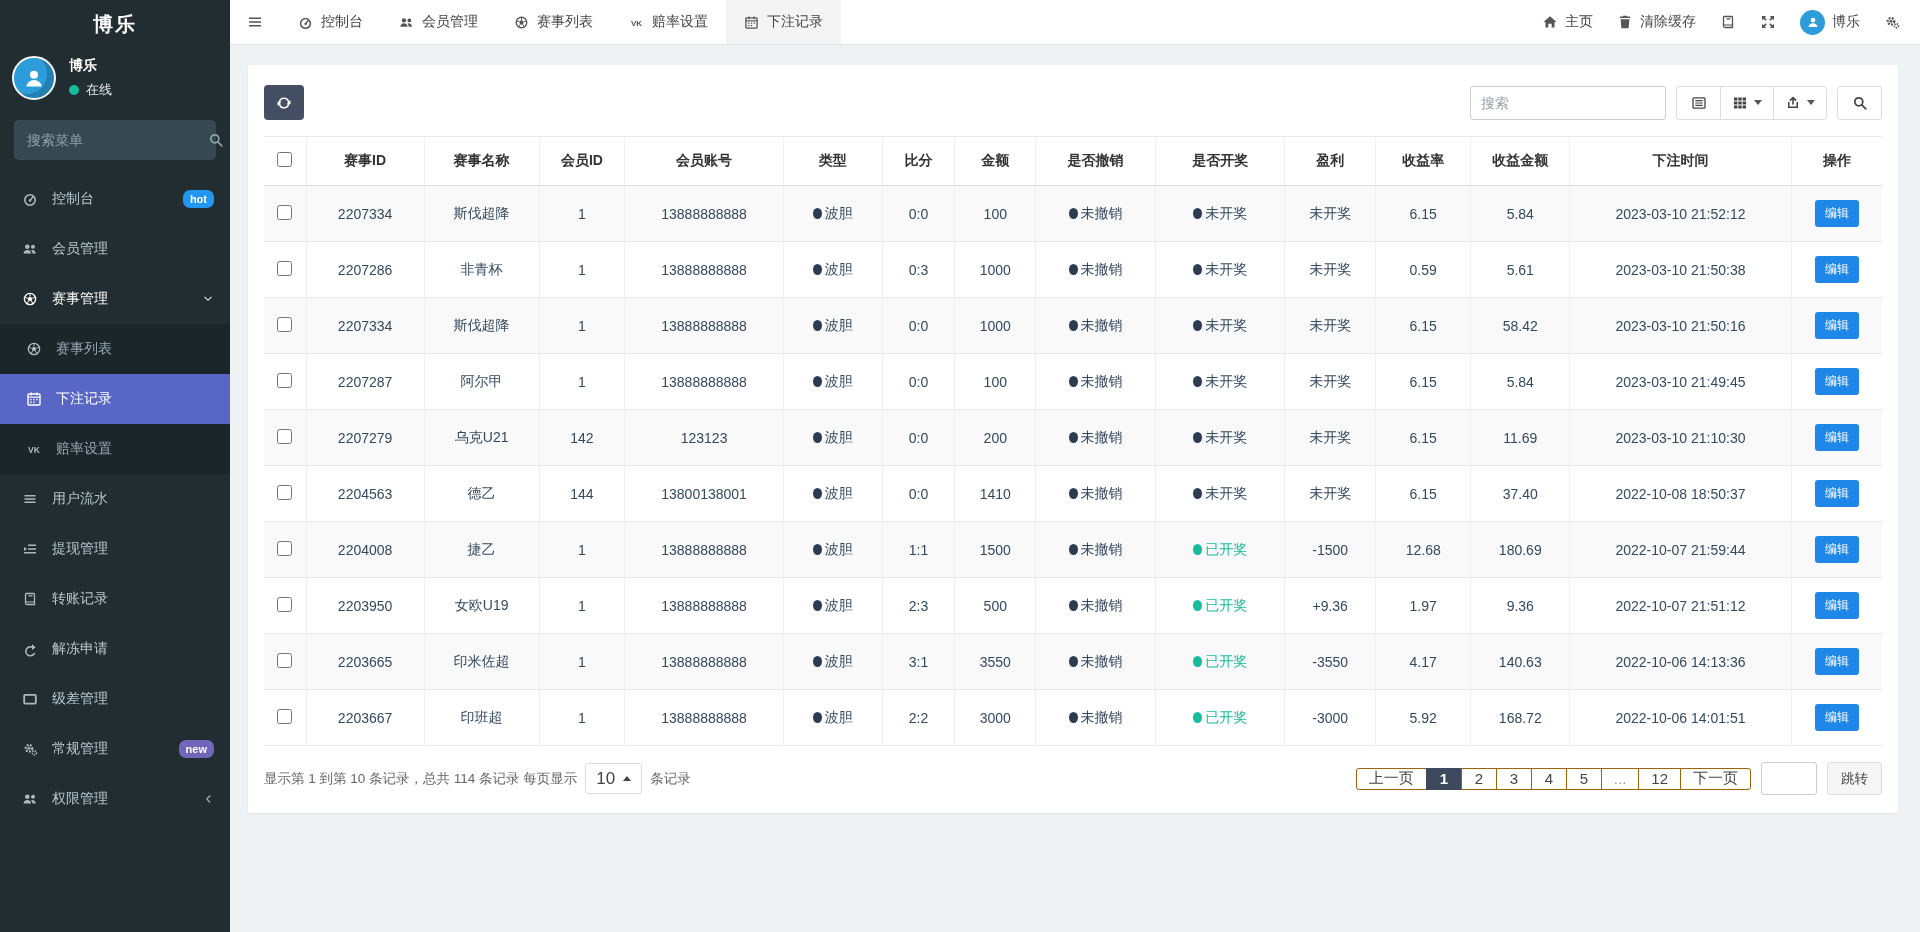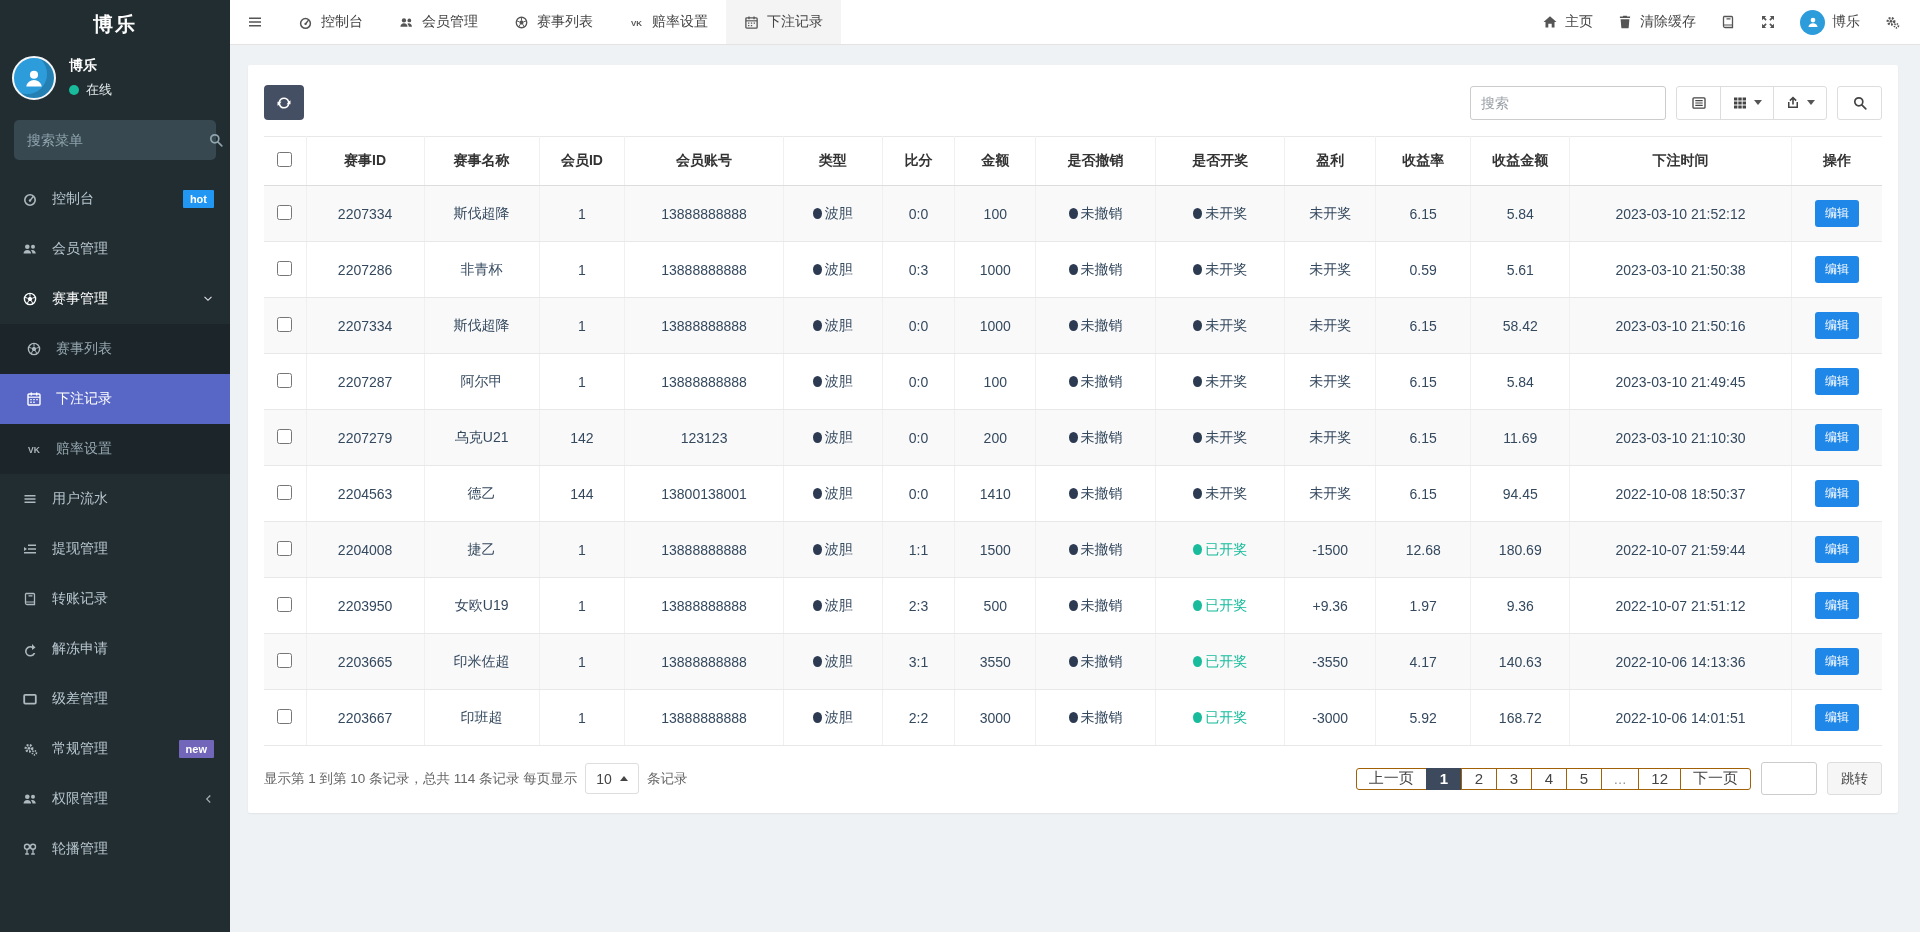--- a/index.html
+++ b/index.html
@@ -22,21 +22,21 @@
   .menu-search input::placeholder { color:#8fa4ad; }
   .menu-search .icon { color:#8fa4ad; }
   .menu { }
   .menu-item { height:50px; display:flex; align-items:center; padding:0 16px 0 21px; font-size:14px; color:#b8c7ce; cursor:pointer; }
   .menu-item .mi-icon { width:18px; margin-right:13px; color:#aeb9bf; flex-shrink:0; }
   .menu-item.open { color:#fff; }
   .menu-item.open .mi-icon { color:#fff; }
   .menu-item.sub { background:#1b252a; padding-left:25px; color:#97a8b0; }
   .menu-item.active { background:#5867c6; color:#fff; }
   .menu-item.active .mi-icon { color:#fff; }
-  .badge { margin-left:auto; font-size:11px; font-weight:bold; color:#fff; border-radius:1px; padding:2.5px 7px; line-height:1.1; }
+  .badge { margin-left:auto; font-size:11px; font-weight:bold; color:#fff; border-radius:7px; padding:2.5px 7px; line-height:1.1; }
   .badge.hot { background:#2196f3; }
   .badge.new { background:#7266ba; }
   .chevron { margin-left:auto; opacity:.85; }
   .chevron svg { width:12px; height:12px; }
 
   
   .main { flex:1; display:flex; flex-direction:column; min-width:0; }
   .topnav { height:45px; background:#fff; border-bottom:1px solid #e3e3e3; display:flex; align-items:stretch; flex-shrink:0; }
   .nav-toggle { width:50px; display:flex; align-items:center; justify-content:center; color:#555; cursor:pointer; background:none; border:none; }
   .nav-tabs { display:flex; }
@@ -76,21 +76,21 @@
   tbody tr:nth-child(odd) { background:#f9f9f9; }
   .dot { display:inline-block; width:9px; height:11px; border-radius:50%; background:#2c3a52; vertical-align:-1px; margin-right:3px; }
   .cell-green, .cell-green .cell-text { color:#18bc9c; }
   .cell-green .dot { background:#18bc9c; }
   .edit-btn { background:#1e87e8; color:#ffffff; border:none; border-radius:3px; font-size:12px; padding:5px 10px; cursor:pointer; font-family:inherit; }
   input[type="checkbox"] { width:15px; height:15px; cursor:pointer; }
 
   
   .table-footer { display:flex; align-items:center; margin-top:16px;gap:7px; }
   .summary { display:flex; align-items:center; gap:8px; font-size:13.5px; color:#666; }
-  .page-size-btn { border:1px solid #ddd; border-radius:3px; background:#fff; height:31px; padding:0 10px; display:flex; align-items:center; gap:8px; color:#444; font-size:14px; cursor:pointer; }
+  .page-size-btn { border:1px solid #ddd; border-radius:3px; background:#fff; height:31px; padding:0 10px; display:flex; align-items:center; gap:8px; color:#444; font-size:17px; cursor:pointer; }
   .pager-zone { margin-left:auto; display:flex; align-items:center; gap:10px; }
   .pager { display:flex; }
   .page-btn { min-width:36px; padding:0 12px; height:22px; border:1px solid #a16207; background:#fff; color:#444; font-size:15px; display:flex; align-items:center; justify-content:center; cursor:pointer; margin-left:-1px; }
   .pager .page-btn:first-child { border-radius:3px 0 0 3px; margin-left:0; }
   .pager .page-btn:last-child { border-radius:0 3px 3px 0; }
   .page-btn.active { background:#3d4a5d; border-color:#3d4a5d; color:#fff; font-weight:bold; }
   .page-btn.ellipsis { color:#999; cursor:default; }
   .jump-input { width:56px; height:33px; border:1px solid #ccc; border-radius:3px; outline:none; padding:0 6px; font-family:inherit; font-size:13.5px; }
   .jump-btn { height:33px; padding:0 13px; border:1px solid #ddd; background:#f6f6f6; border-radius:3px; color:#444; font-size:13.5px; cursor:pointer; font-family:inherit; }
 </style>
@@ -252,30 +252,20 @@
             <circle cx="11" cy="5.8" r="2"></circle>
             <path d="M10.2 8.9c2 .1 3.6 1.5 3.6 3.6h-3.3a4.6 4.6 0 0 0-1.6-3.3z"></path>
           </svg>
         </span>
         <span>权限管理</span>
         <span class="icon chevron">
           <svg viewBox="0 0 16 16" fill="currentColor">
             <path d="M10.4 2.8 5.2 8l5.2 5.2 1.1-1.1L7.4 8l4.3-4.1z"></path>
           </svg>
         </span>
-      </div>
-      <div class="menu-item">
-        <span class="icon mi-icon">
-          <svg viewBox="0 0 16 16">
-            <circle cx="5" cy="5.8" r="2.5" fill="none" stroke="currentColor" stroke-width="1.4"></circle>
-            <circle cx="11" cy="5.8" r="2.5" fill="none" stroke="currentColor" stroke-width="1.4"></circle>
-            <path d="M5 8.3V13M11 8.3V13M3.2 13h3.6M9.2 13h3.6" stroke="currentColor" stroke-width="1.3"></path>
-          </svg>
-        </span>
-        <span>轮播管理</span>
       </div>
     </nav>
 </aside>
 
 <div class="main">
   <header class="topnav">
     <button class="nav-toggle">
       <span class="icon">
           <svg viewBox="0 0 16 16" fill="currentColor">
             <path d="M2 3.6h12v1.5H2zM2 7.3h12v1.5H2zM2 11h12v1.5H2z"></path>
@@ -566,21 +556,21 @@
               <td><span>德乙</span></td>
               <td><span>144</span></td>
               <td><span>13800138001</span></td>
               <td><span><span class="dot"></span><span class="cell-text">波胆</span></span></td>
               <td><span>0:0</span></td>
               <td><span>1410</span></td>
               <td><span><span class="dot"></span><span class="cell-text">未撤销</span></span></td>
               <td><span><span class="dot"></span><span class="cell-text">未开奖</span></span></td>
               <td><span>未开奖</span></td>
               <td><span>6.15</span></td>
-              <td><span>94.45</span></td>
+              <td><span>37.40</span></td>
               <td><span>2022-10-08 18:50:37</span></td>
               <td><button class="edit-btn">编辑</button></td>
             </tr>
             <tr>
               <td><input type="checkbox" style=""></td>
               <td><span>2204008</span></td>
               <td><span>捷乙</span></td>
               <td><span>1</span></td>
               <td><span>13888888888</span></td>
               <td><span><span class="dot"></span><span class="cell-text">波胆</span></span></td>

